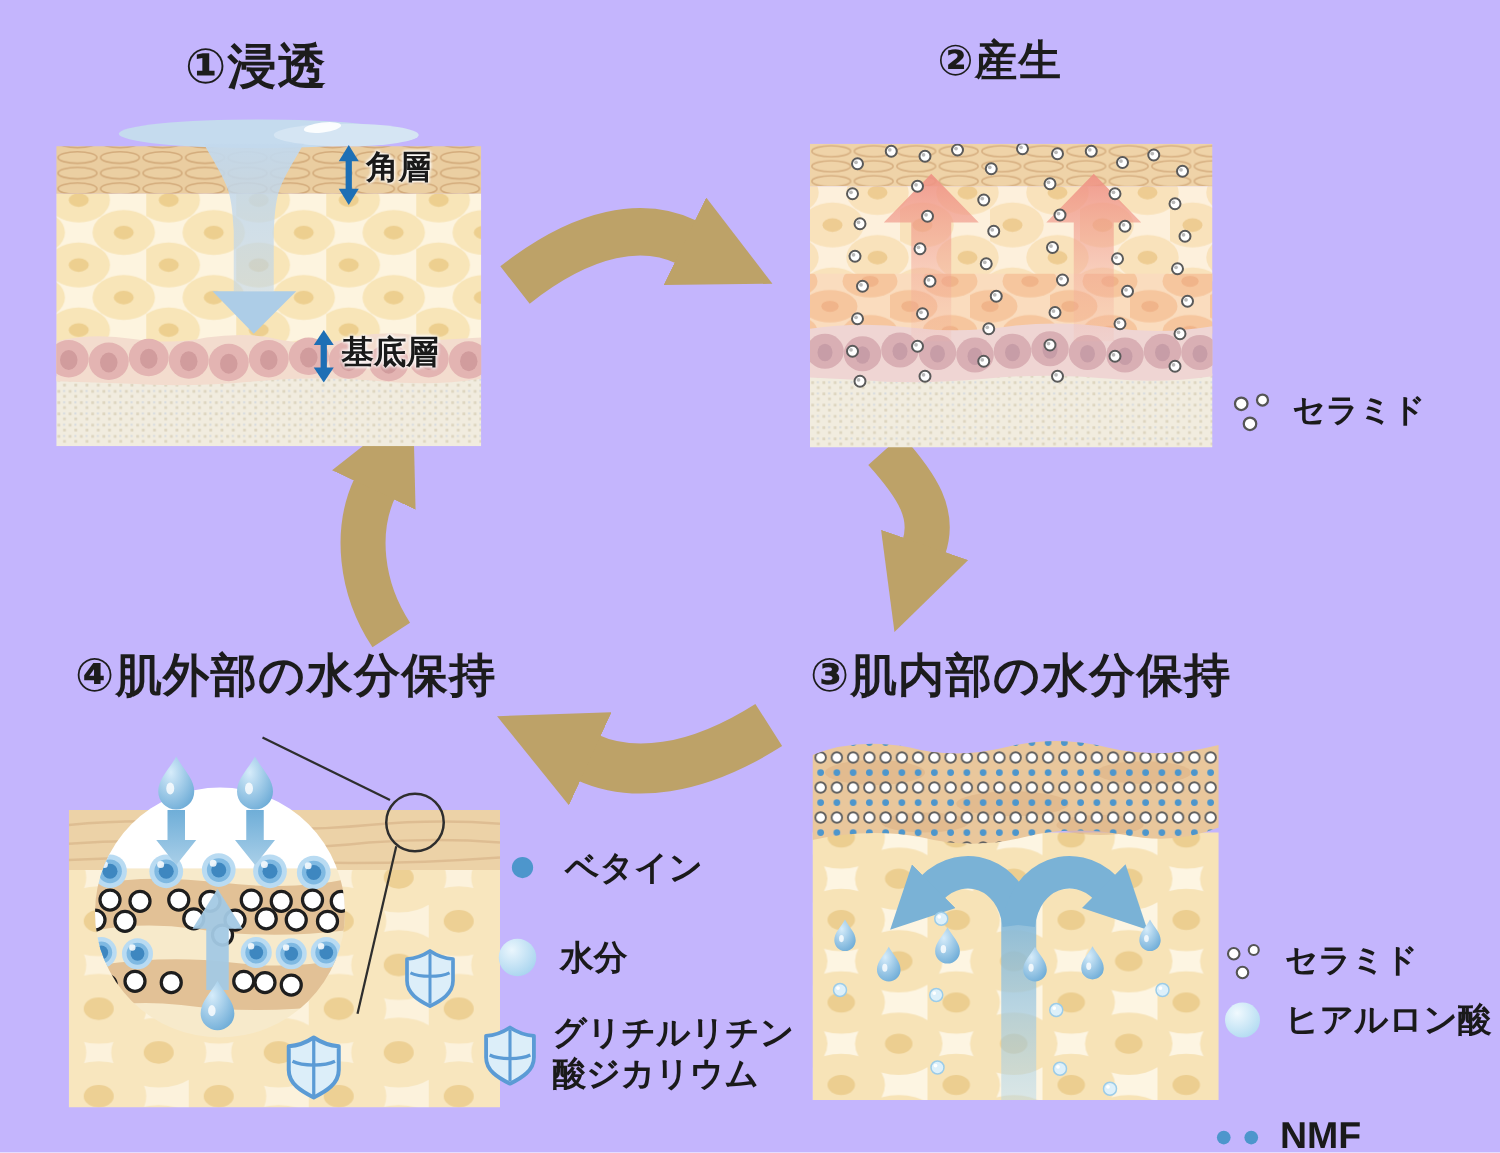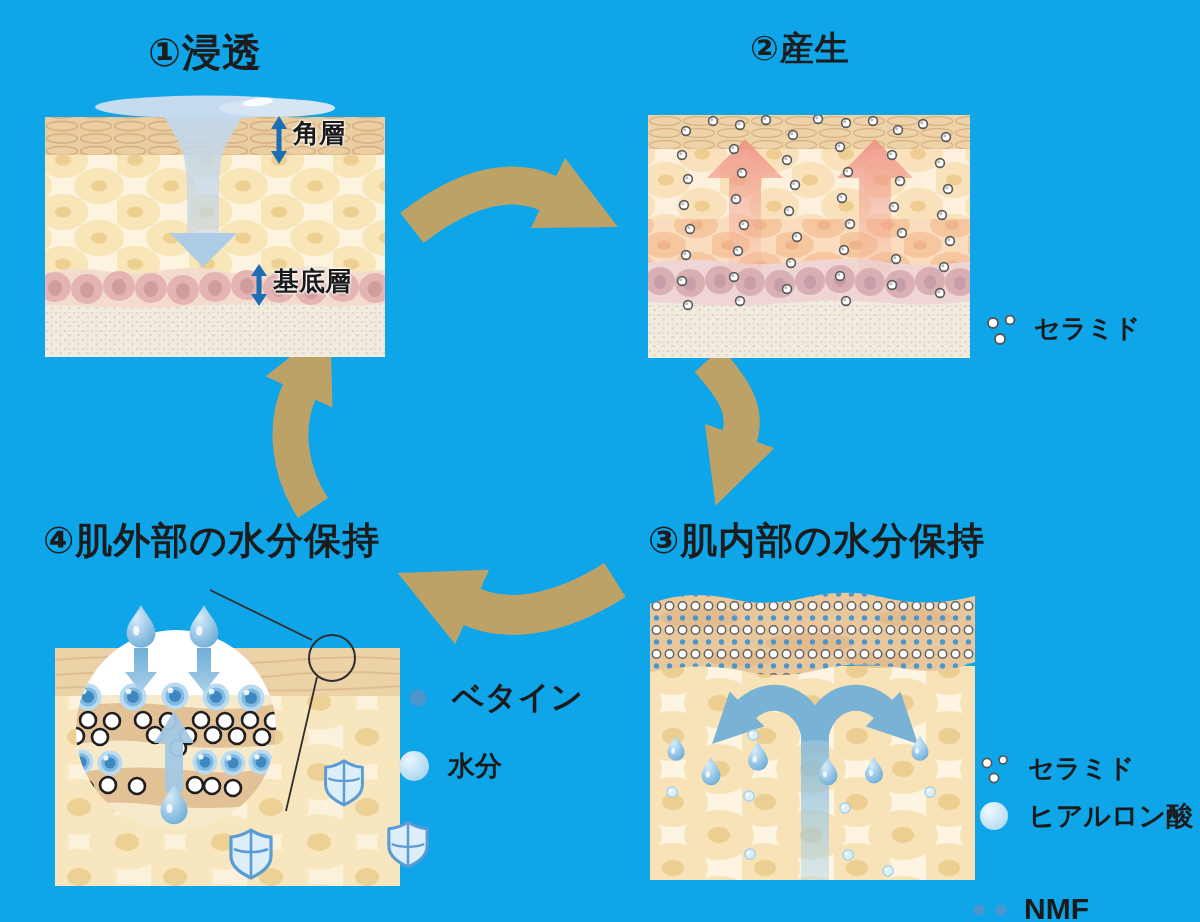--- a/index.html
+++ b/index.html
@@ -1,16 +1,16 @@
 <!DOCTYPE html>
 <html><head>
 <meta charset="utf-8">
 <style>
   html,body{margin:0;padding:0;background:#fff;}
-  #canvas{position:relative;width:1200px;height:922px;background:#0ea5e9;overflow:hidden;
+  #canvas{position:relative;width:1200px;height:922px;background:#c4b5fd;overflow:hidden;
           font-family:"Liberation Sans","DejaVu Sans",sans-serif;color:#1a1a1a;}
   .abs{position:absolute;}
   .title{font-size:37px;font-weight:700;letter-spacing:1px;white-space:nowrap;color:#1c1c1c;}
   .skinlabel{display:flex;align-items:flex-start;gap:5px;font-size:26px;font-weight:700;white-space:nowrap;
              text-shadow:0 0 3px #fff,0 0 3px #fff,0 0 3px #fff;}
   .legend-row{display:flex;align-items:center;gap:12px;font-size:26px;font-weight:700;white-space:nowrap;}
   .legend-row .icon-cell{width:44px;display:flex;justify-content:center;align-items:center;flex:0 0 44px;}
   .nmf-text{font-size:30px;}
   .two-line{line-height:33px;}
   svg{display:block;}
@@ -28,21 +28,21 @@
     </defs>
     <path d="M412,228 C468,184 515,177 550,194" stroke="#BDA268" stroke-width="38" fill="none" marker-end="url(#mTan)"></path>
     <path d="M708,360 C735,390 748,412 739,438" stroke="#BDA268" stroke-width="36" fill="none" marker-end="url(#mTan)"></path>
     <path d="M615,580 C555,618 505,622 470,606" stroke="#BDA268" stroke-width="40" fill="none" marker-end="url(#mTan)"></path>
     <path d="M313,508 C288,470 284,424 300,390" stroke="#BDA268" stroke-width="36" fill="none" marker-end="url(#mTan)"></path>
   </svg>
 
   <div class="abs title" style="left:148px;top:26px;font-size:39px">①浸透</div>
   <div class="abs title" style="left:750px;top:26px;font-size:34px">②産生</div>
   <div class="abs title" style="left:648px;top:516px">③肌内部の水分保持</div>
-  <div class="abs title" style="left:43px;top:516px">④肌外部の水分保持</div>
+  <div class="abs title" style="left:60px;top:516px">④肌外部の水分保持</div>
 
   <svg class="abs" style="left:45px;top:95px" width="340" height="262" viewBox="0 0 340 262">
     <defs>
       <pattern id="p1flat" width="34" height="12.5" patternUnits="userSpaceOnUse">
         <rect width="34" height="12.5" fill="#EACDA0"></rect>
         <ellipse cx="17" cy="6" rx="15.5" ry="4.6" fill="#EBCFA2" stroke="#D3AB7B" stroke-width="1.3"></ellipse>
       </pattern>
       <pattern id="p1cells" width="72" height="52" patternUnits="userSpaceOnUse">
         <rect width="72" height="52" fill="#FDF4DF"></rect>
         <g fill="#F8E5B8">
@@ -511,21 +511,21 @@
       <use href="#shield" transform="translate(196,272)"></use>
     </g>
   </svg>
 
   <div class="abs legend-row" style="left:396px;top:676px">
     <span class="icon-cell">
       <svg width="20" height="20" viewBox="0 0 20 20">
         <circle cx="10" cy="10" r="8.5" fill="#4D96CC"></circle>
       </svg>
     </span>
-    <span style="font-size:32px">ベタイン</span>
+    <span style="font-size:27px">ベタイン</span>
   </div>
   <div class="abs legend-row" style="left:392px;top:748px">
     <span class="icon-cell">
       <svg width="34" height="34" viewBox="0 0 34 34">
         <defs>
             <radialGradient id="wG" cx="0.35" cy="0.3" r="0.9">
           <stop offset="0" stop-color="#EAF6FD"></stop>
               <stop offset="1" stop-color="#9CCEEC"></stop>
         </radialGradient>
           </defs>
@@ -534,15 +534,19 @@
     </span>
     <span style="font-size:27px">水分</span>
   </div>
   <div class="abs legend-row" style="left:386px;top:810px;align-items:flex-start">
     <span class="icon-cell" style="margin-top:8px">
       <svg width="46" height="52" viewBox="0 0 46 52">
         <path d="M23,3 C29,7 36,9.5 43,10 L43,28 C43,39 33,45 23,50 C13,45 3,39 3,28 L3,10 C10,9.5 17,7 23,3 Z" fill="#DCEEF9" stroke="#5B9BD5" stroke-width="3.2" stroke-linejoin="round"></path>
         <path d="M23,5 L23,48 M6,26 C14,30 32,30 40,26" fill="none" stroke="#5B9BD5" stroke-width="2.6"></path>
       </svg>
     </span>
+    <span class="two-line" style="font-size:27px">
+      <span style="display:block">グリチルリチン</span>
+      <span style="display:block">酸ジカリウム</span>
+    </span>
   </div>
 
 </div>
 
 </body></html>

